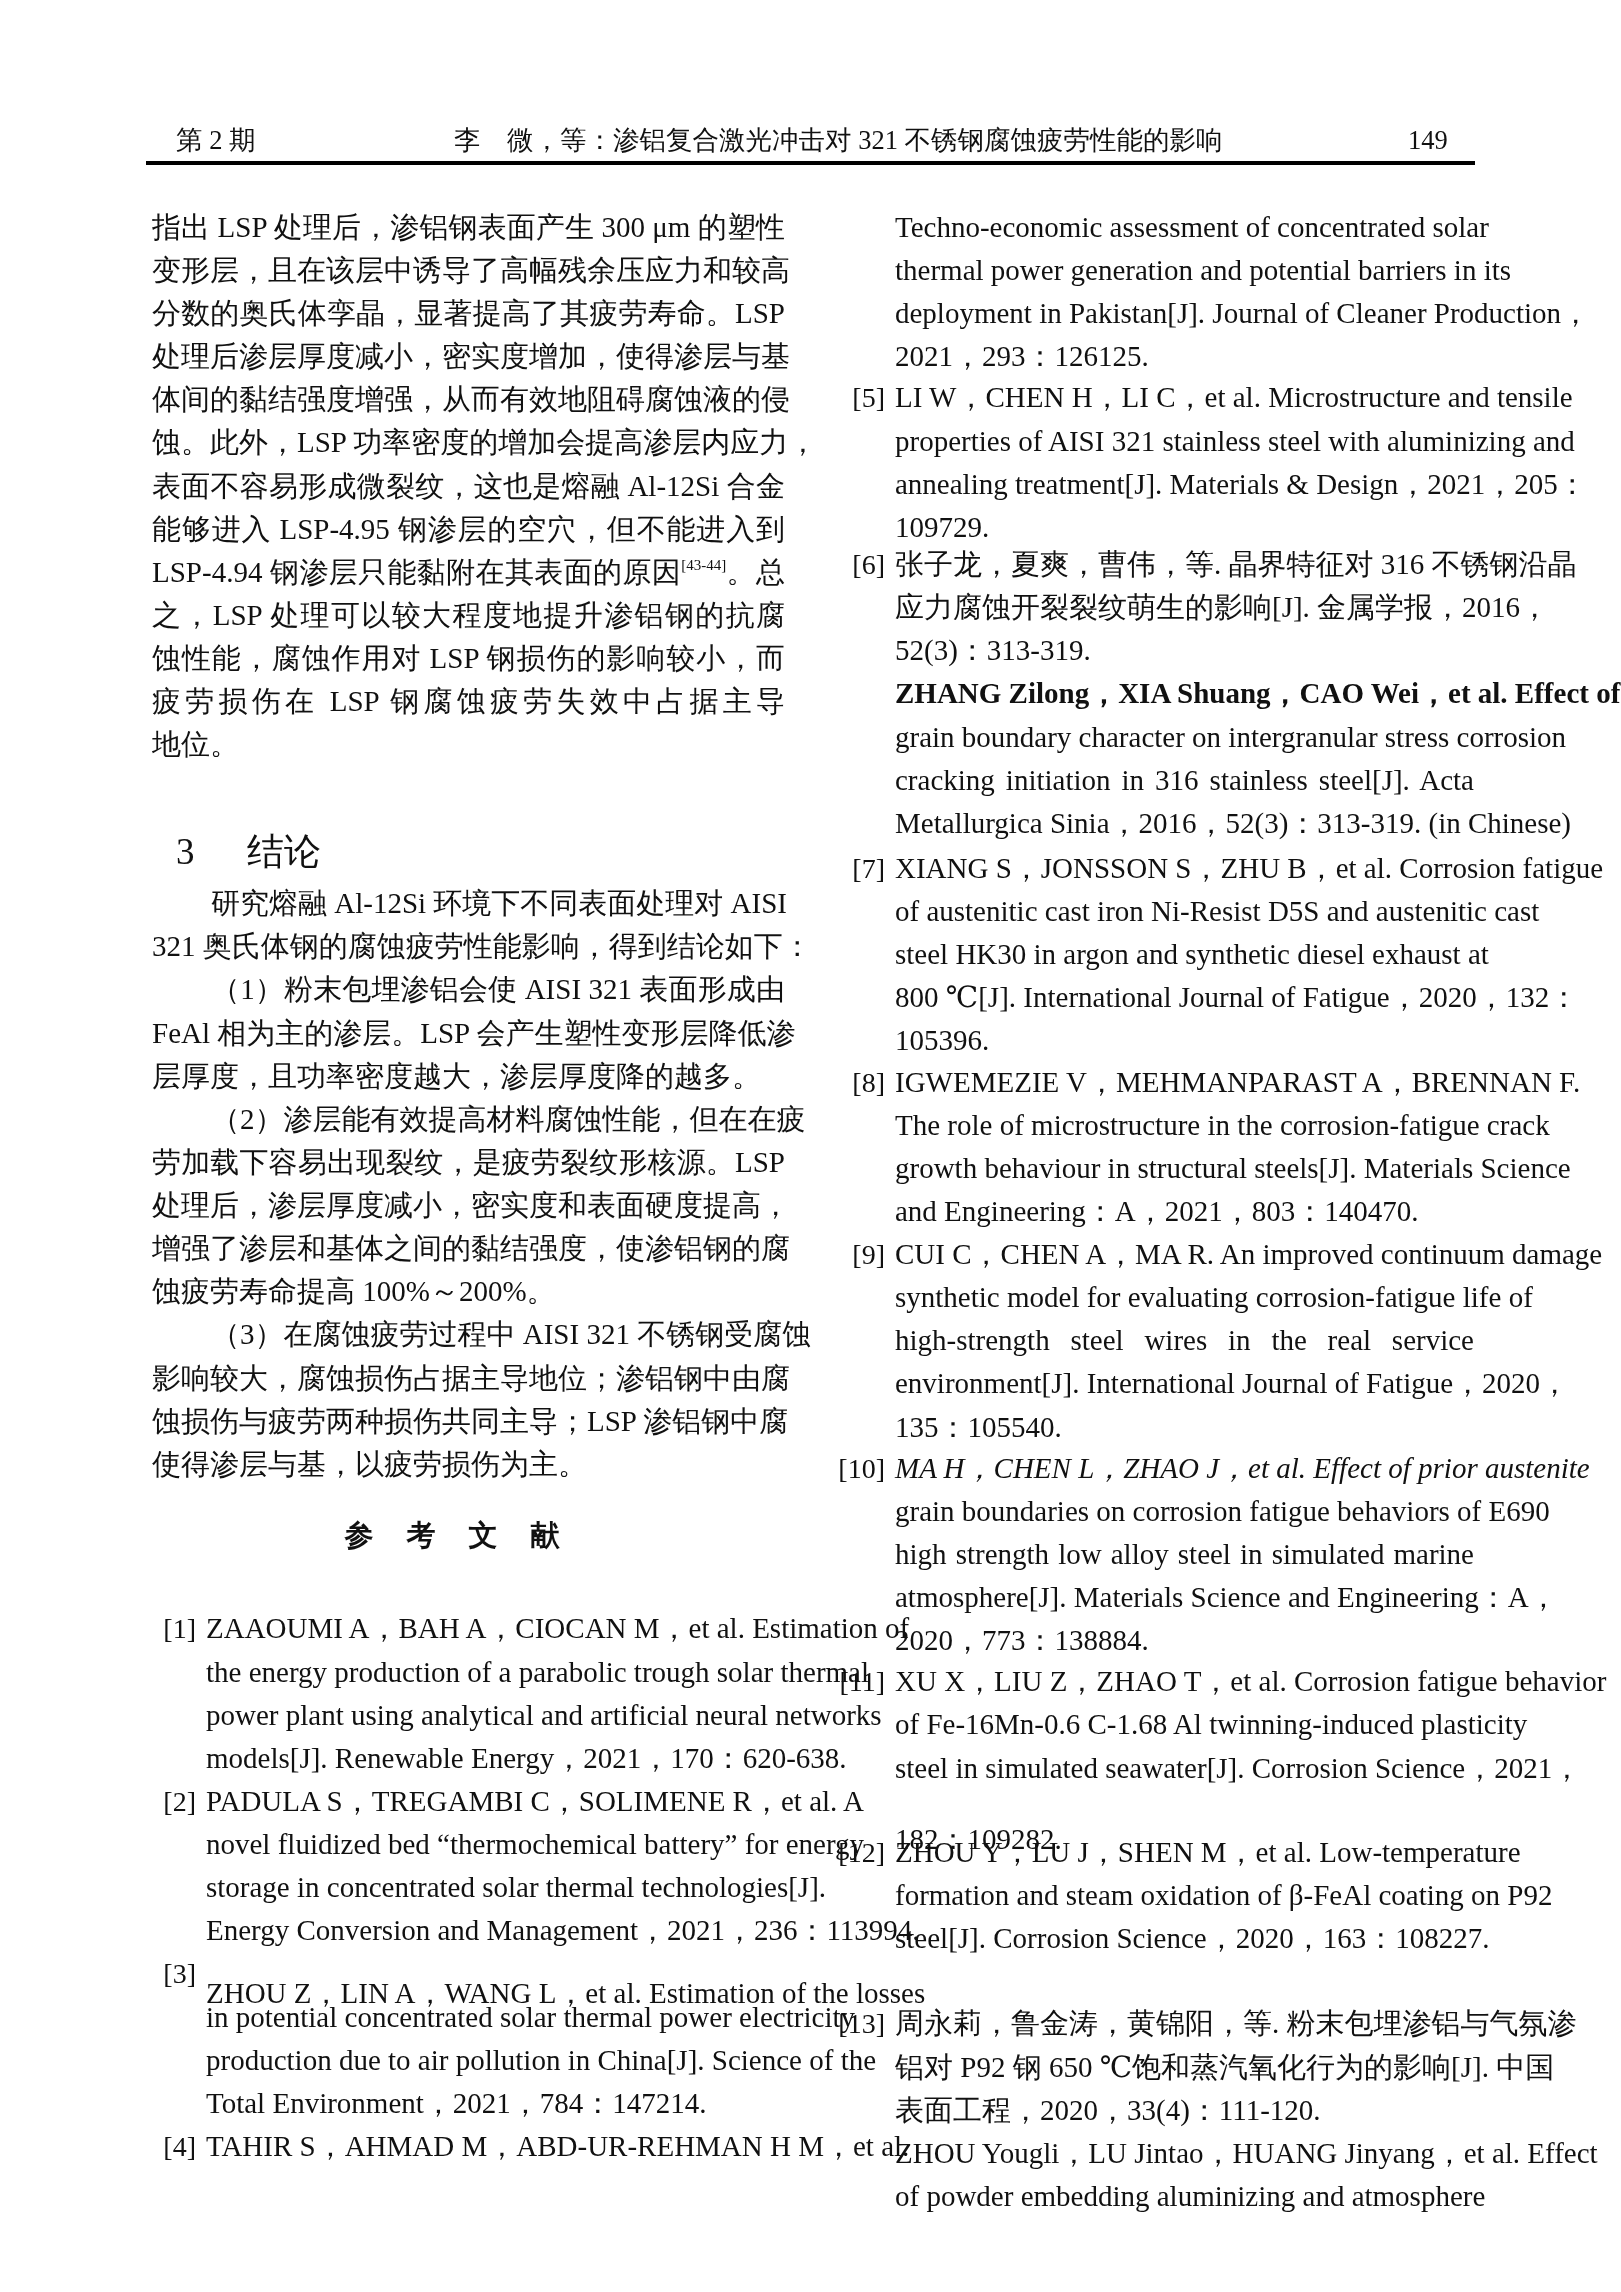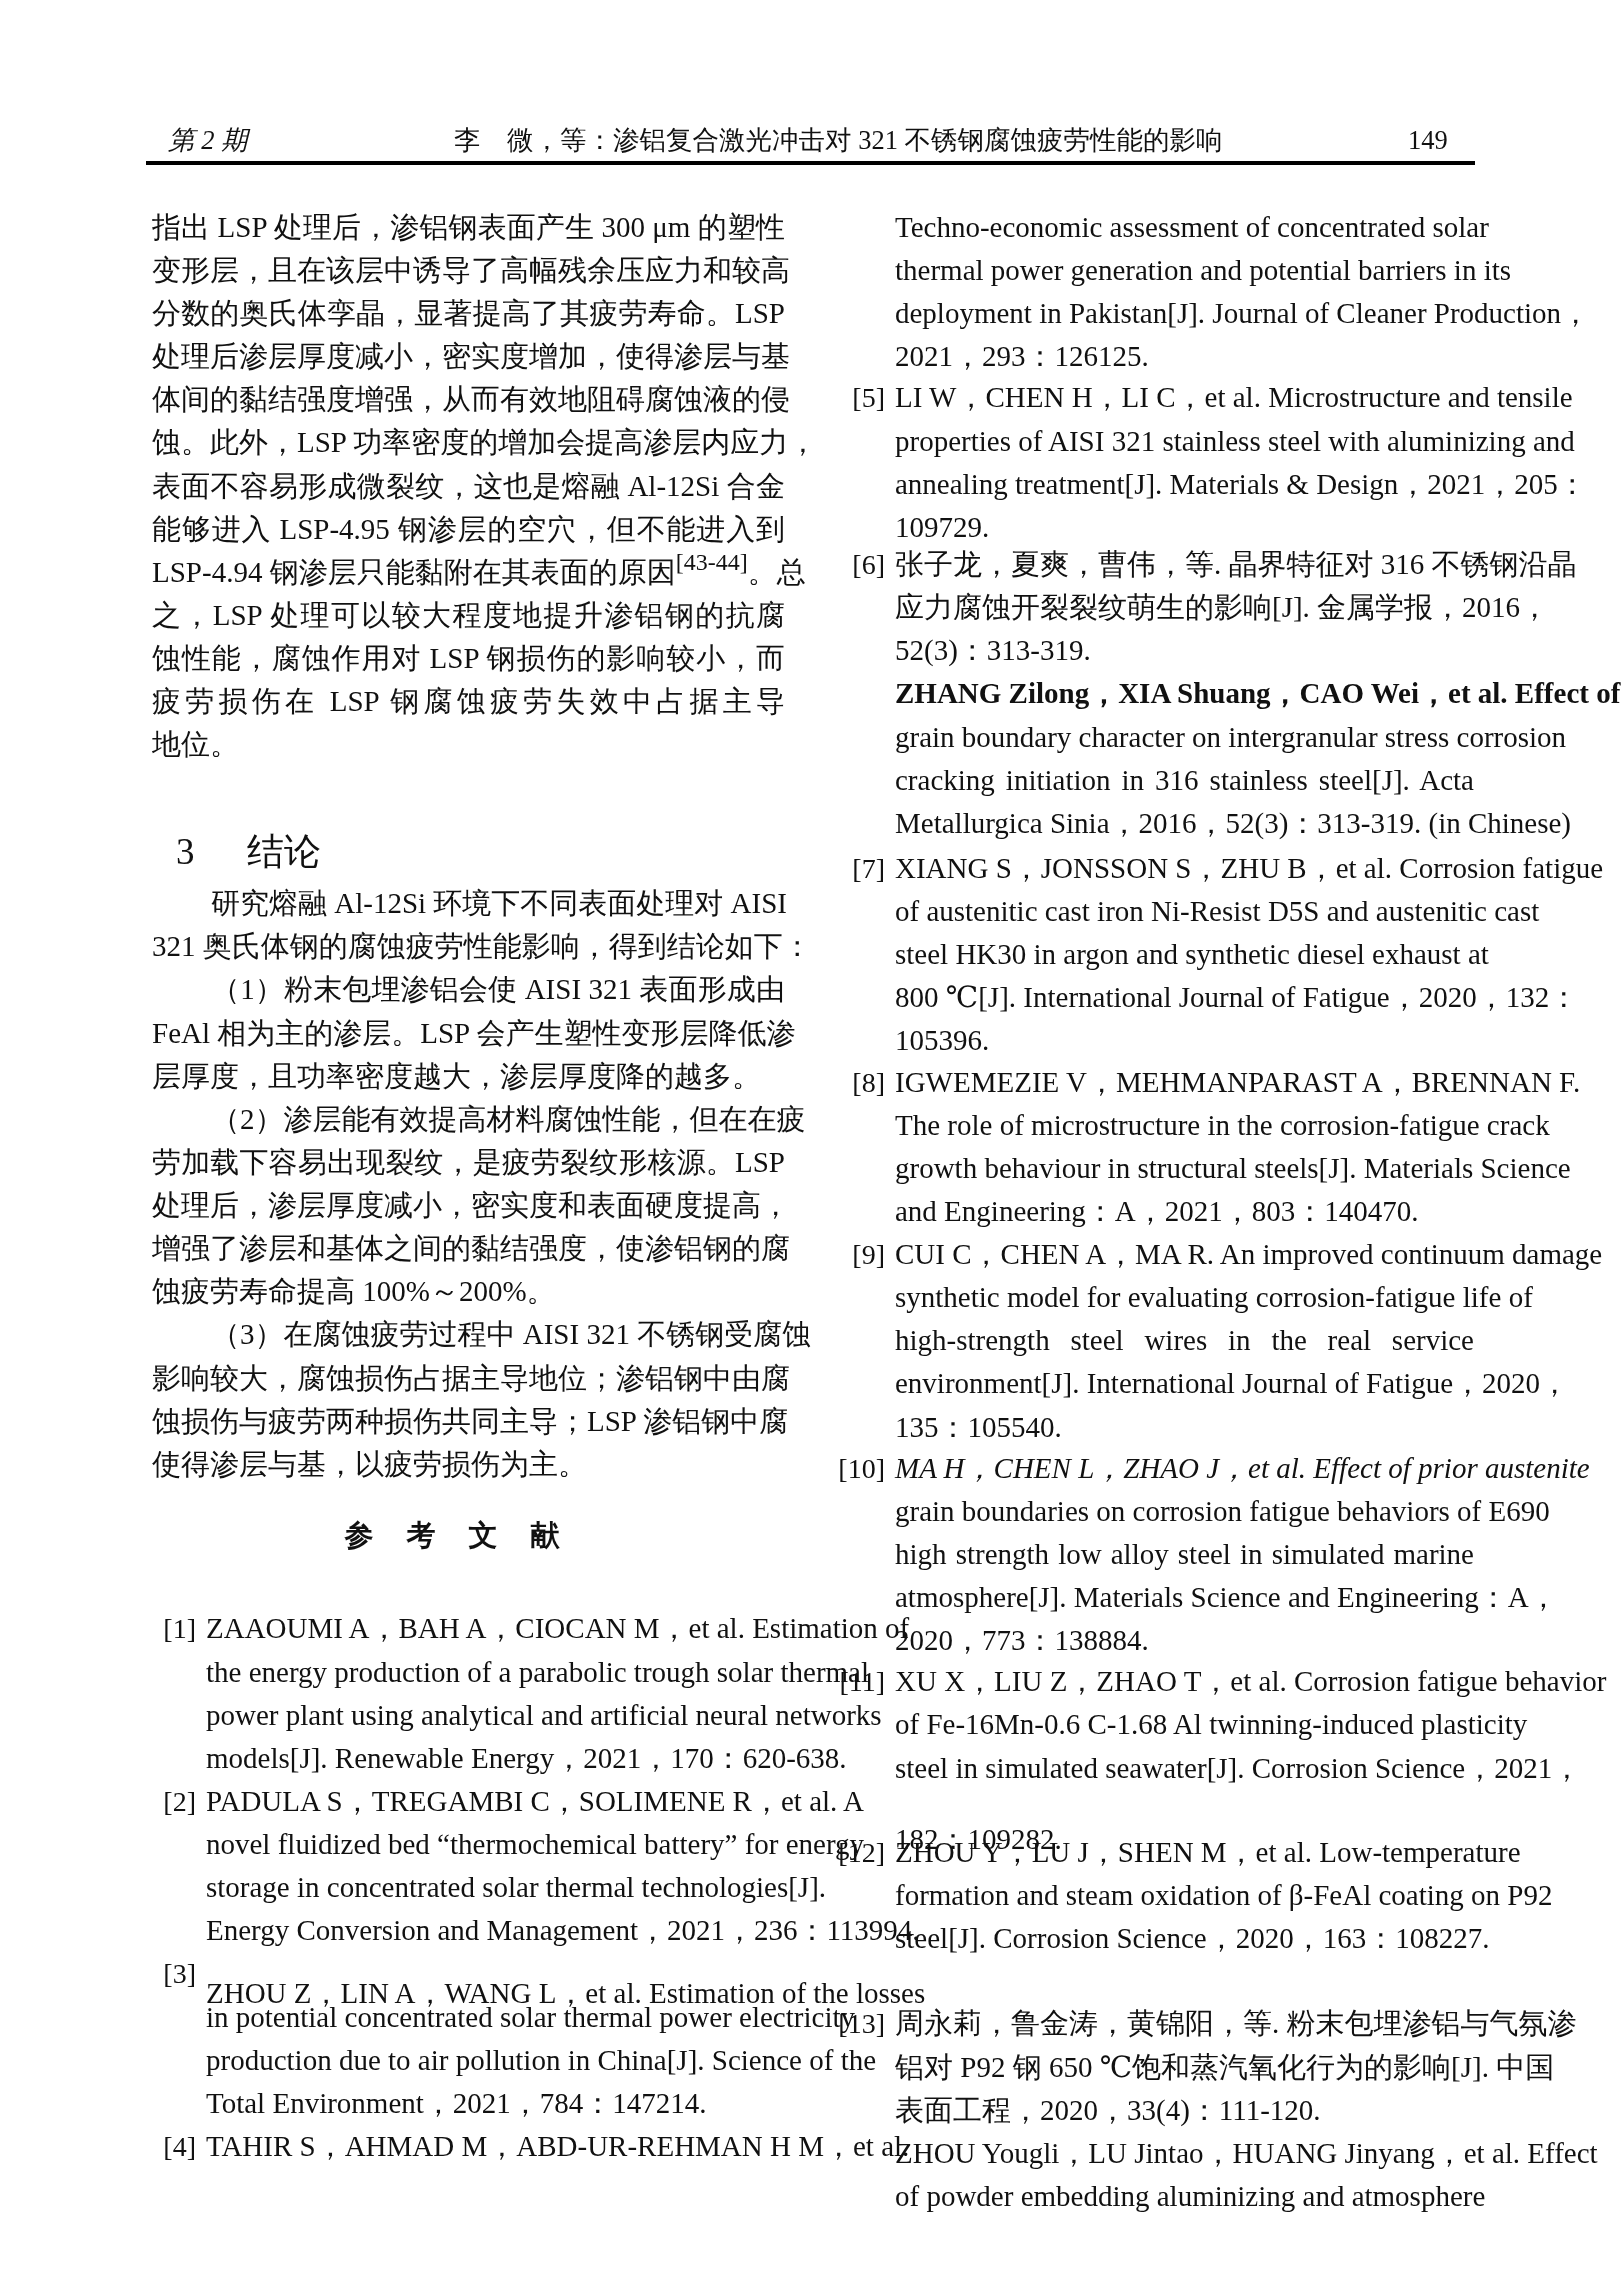--- a/index.html
+++ b/index.html
@@ -1,25 +1,25 @@
 <!DOCTYPE html>
 <html><head>
 <meta charset="utf-8">
 <style>
   html, body { margin: 0; padding: 0; background: #ffffff; }
   body { width: 1621px; height: 2293px; position: relative; overflow: hidden;
          font-family: "Liberation Serif", "DejaVu Serif", serif; color: #111; }
   .hdr { position: absolute; top: 125px; font-size: 26.5px; line-height: 31px; white-space: nowrap; }
-  #hdr-left { left: 168px; font-style: italic; }
+  #hdr-left { left: 176px; }
   #hdr-title { left: 454px; width: 711px; text-align: justify; text-align-last: justify; }
   #hdr-page { left: 1408px; }
   #hdr-rule { position: absolute; left: 146px; top: 161px; width: 1329px; height: 3.9px; background: #000; }
   .ln { position: absolute; font-size: 29px; line-height: 43px; height: 43px; white-space: nowrap; }
   .ln.j { text-align: justify; text-align-last: justify; }
-  .ln sup { font-size: 24px; line-height: 0; vertical-align: 11.8px; margin-top: 36px; }
+  .ln sup { font-size: 15px; line-height: 0; vertical-align: 11.8px; margin-top: 36px; }
   .lc { left: 152px; width: 633px; }
   .lci { left: 211px; width: 574px; }
   .lc-ref { left: 206px; width: 579px; }
   .rc-ref { left: 895px; width: 579px; }
   .lbl { position: absolute; font-size: 28px; line-height: 43px; white-space: nowrap; text-align: right; width: 49px; }
   .lbl-l { left: 147px; }
   .lbl-r { left: 836px; }
   #sec-heading { position: absolute; left: 152px; top: 828px; font-size: 37px; line-height: 47px; white-space: nowrap; margin-left: 24px; }
   #sec-heading .num { display: inline-block; width: 71px; }
   #refs-heading { position: absolute; left: 152px; width: 633px; top: 1516px; font-size: 29px; line-height: 39px;

